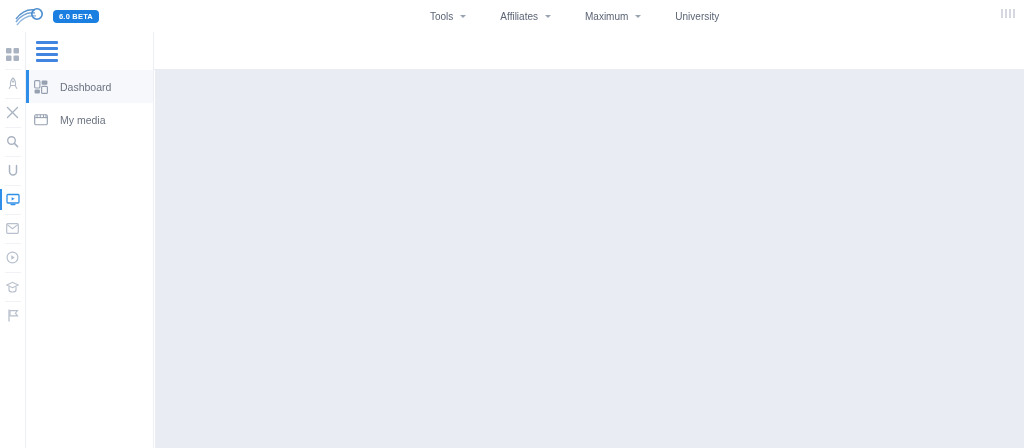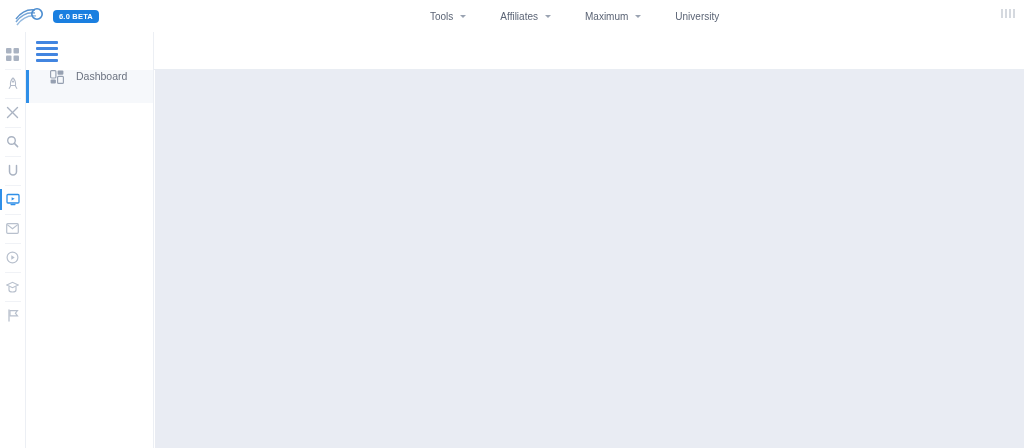--- a/index.html
+++ b/index.html
@@ -104,22 +104,22 @@
   .hamburger-wrap {
     height: 38px; display: flex; align-items: center;
     padding-left: 10px;
   }
   .hamburger { width: 22px; display: flex; flex-direction: column; gap: 3px; cursor: pointer; }
   .hamburger span { display: block; height: 3px; background: #4285e0; border-radius: 1px; }
 
   .side-item {
     position: relative;
     height: 33px;
-    display: flex; gap: 12px;
-    padding-left: 24px;
+    display: flex; align-items: center; gap: 12px;
+    padding-left: 8px;
     font-size: 10.5px; color: #6b7280;
     cursor: pointer;
   }
   .side-item.active {
     background: #f6f8fb;
   }
   .side-item.active::before {
     content: "";
     position: absolute; left: 0; top: 0; bottom: 0;
     width: 2.5px; background: #2f8fe8;
@@ -373,20 +373,30 @@
       <svg width="14" height="14" viewBox="0 0 14 14">
         <rect x="0.6" y="0.6" width="5.3" height="7.4" rx="1" fill="none" stroke="#96a0b1" stroke-width="1.15"></rect>
         <rect x="7.6" y="0.6" width="5.8" height="4.2" rx="1" fill="#96a0b1"></rect>
         <rect x="0.6" y="9.6" width="5.3" height="3.8" rx="1" fill="#96a0b1"></rect>
         <rect x="7.6" y="6.3" width="5.8" height="7.1" rx="1" fill="none" stroke="#96a0b1" stroke-width="1.15"></rect>
       </svg>
     </span>
     <span>Dashboard</span>
   </div>
 
+  <div class="side-item">
+    <span>
+      <svg width="14" height="13" viewBox="0 0 14 13">
+        <rect x="0.7" y="1.7" width="12.6" height="10" rx="1.2" fill="none" stroke="#96a0b1" stroke-width="1.15"></rect>
+        <path d="M0.7 4.6 L13.3 4.6" stroke="#96a0b1" stroke-width="1.1"></path>
+        <path d="M3.1 1.7 L3.1 4.6 M6.3 1.7 L6.3 4.6 M9.5 1.7 L9.5 4.6 M11.9 1.7 L11.9 4.6" stroke="#96a0b1" stroke-width="1"></path>
+      </svg>
+    </span>
+    <span>My media</span>
+  </div>
 </div>
 
 <div class="main"></div>
 
 <div class="cards">
 
   <div class="card card-upload">
     <div class="upload-title">Upload Media</div>
 
     <div class="dropzone">

